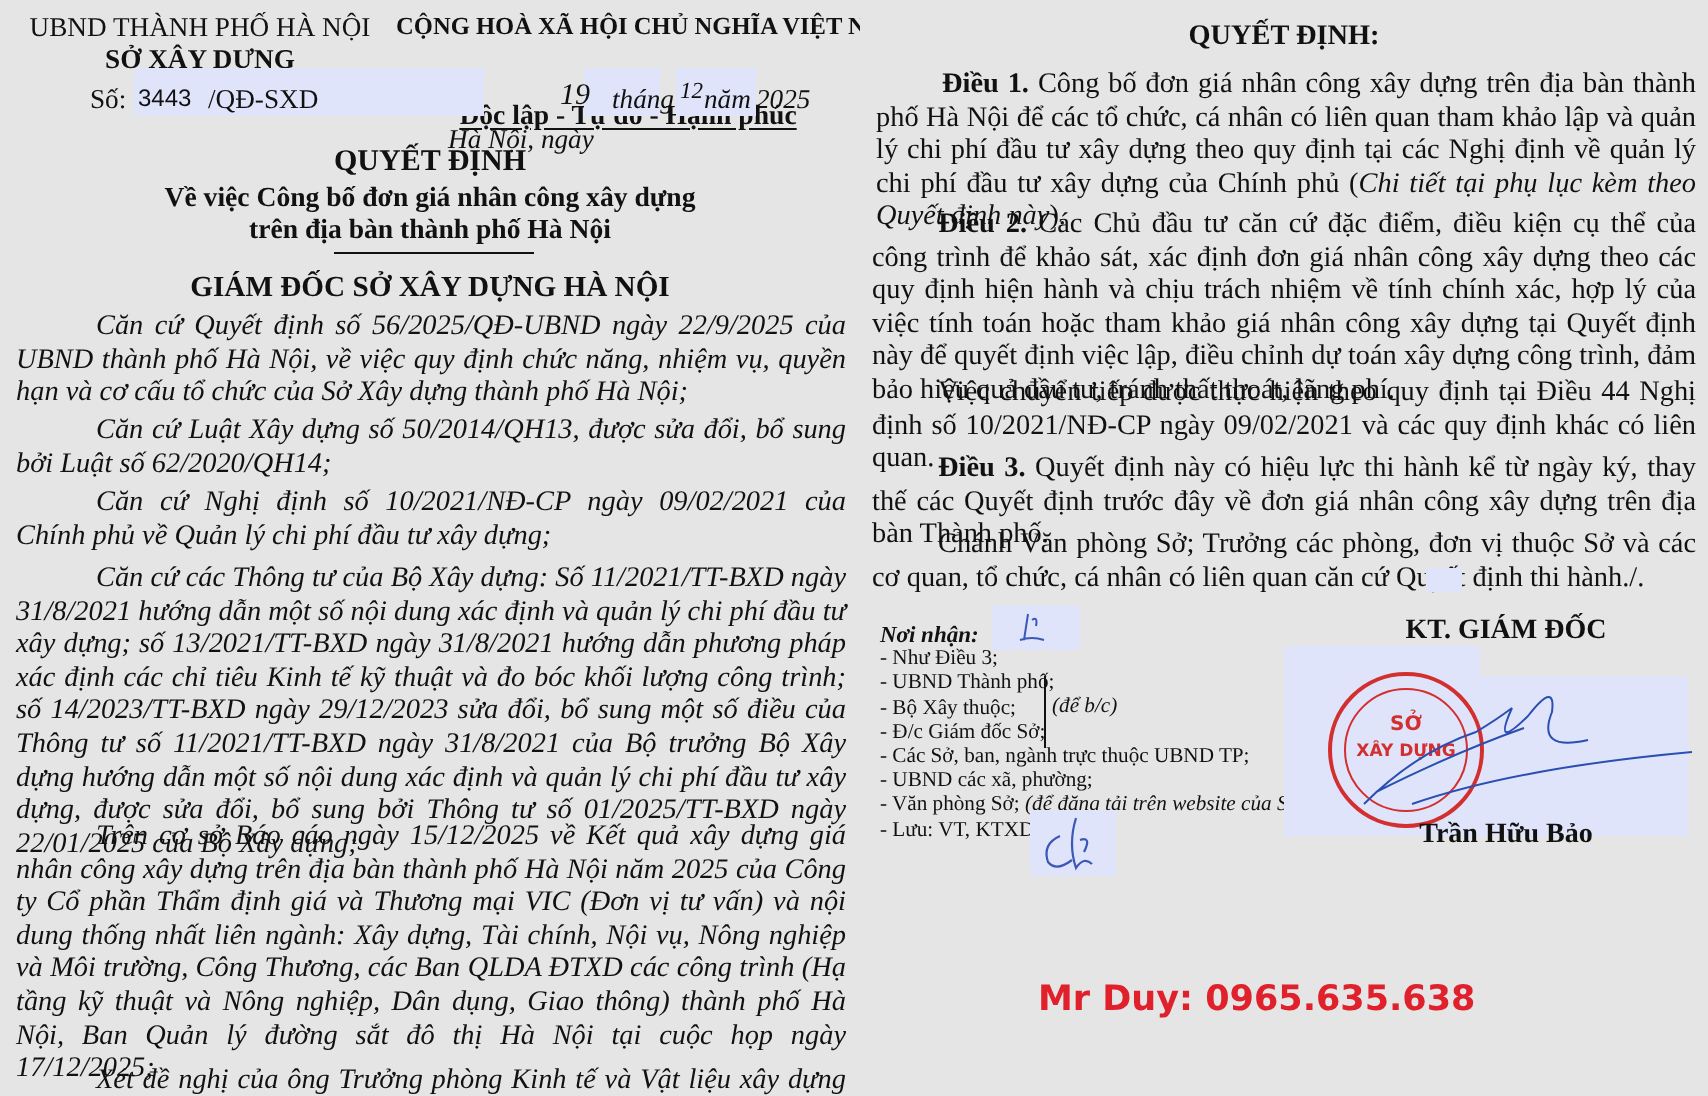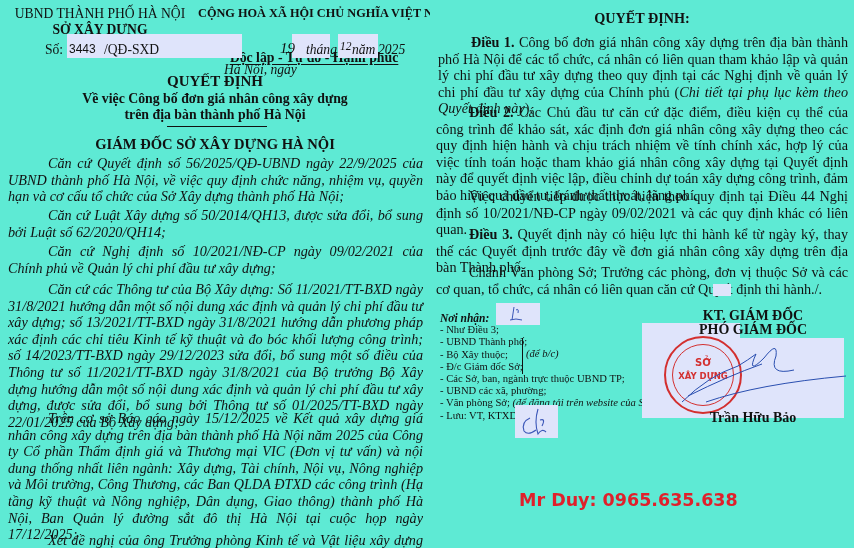--- a/index.html
+++ b/index.html
@@ -1,20 +1,20 @@
 <!DOCTYPE html>
 <html><head>
   <meta charset="utf-8">
   <style>
     html, body { margin: 0; padding: 0; background: #ffffff; }
     body {
       width: 854px; height: 548px; overflow: hidden; position: relative;
       font-family: "Liberation Serif", serif; color: #111111;
     }
-    .page { position: absolute; top: 0; height: 548px; background: #5eead4; }
+    .page { position: absolute; top: 0; height: 548px; background: #e5e5e5; }
     .left { left: 0; width: 430px; }
     .right { left: 430px; width: 424px; }
     .abs { position: absolute; white-space: nowrap; }
     .center { text-align: center; }
     .bold { font-weight: bold; }
     .ital { font-style: italic; }
     .u { text-decoration: underline; text-underline-offset: 2px; }
     .hl { background: #dfe4fb; }
     .para {
       position: absolute; font-style: italic; font-size: 14.2px; line-height: 16.6px;
@@ -111,21 +111,20 @@
   <div class="abs ital" style="left:96px;top:348px;font-size:10.6px;">(để b/c)</div>
 
   <div class="abs hl" style="left:85px;top:405px;width:43px;height:33px;"></div>
   <svg class="abs" style="left:88px;top:406px;" width="38" height="32" viewBox="0 0 38 32">
     <path d="M12 12 Q3 16 6 25 Q10 30 18 24 M20 3 Q16 16 20 28 Q24 22 28 26 M22 14 Q28 12 24 20" stroke="#3b57b8" stroke-width="1.1" fill="none"></path>
   </svg>
 
   <div class="abs center bold" style="left:228px;width:190px;top:308px;font-size:14px;">KT. GIÁM ĐỐC</div>
   <div class="abs hl" style="left:212px;top:323px;width:98px;height:95px;"></div>
   <div class="abs hl" style="left:310px;top:338px;width:104px;height:80px;"></div>
-  <div class="abs center bold" style="left:228px;width:190px;top:322px;font-size:14px;">PHÓ GIÁM ĐỐC</div>
 
   <div class="stamp" style="left:234px;top:336px;width:78px;height:78px;">
     <div class="stamp" style="left:6px;top:6px;width:62px;height:62px;border-width:1px;"></div>
     <div class="abs center bold" style="left:0;width:74px;top:19px;font-family:'DejaVu Sans',sans-serif;font-size:10px;color:#d32f2f;">SỞ</div>
     <div class="abs center bold" style="left:0;width:74px;top:33px;font-family:'DejaVu Sans',sans-serif;font-size:8.5px;color:#d32f2f;">XÂY DỰNG</div>
   </div>
   <svg class="abs" style="left:238px;top:336px;" width="180" height="72" viewBox="0 0 180 72">
     <path d="M14 66 Q40 40 70 30 Q80 24 88 18 Q78 40 96 22 Q110 4 108 20 Q100 40 126 34 M38 66 Q90 48 178 40 M20 60 Q60 40 94 28" stroke="#2a4fb0" stroke-width="1" fill="none"></path>
   </svg>
   <div class="abs center bold" style="left:228px;width:190px;top:410px;font-size:14px;">Trần Hữu Bảo</div>

